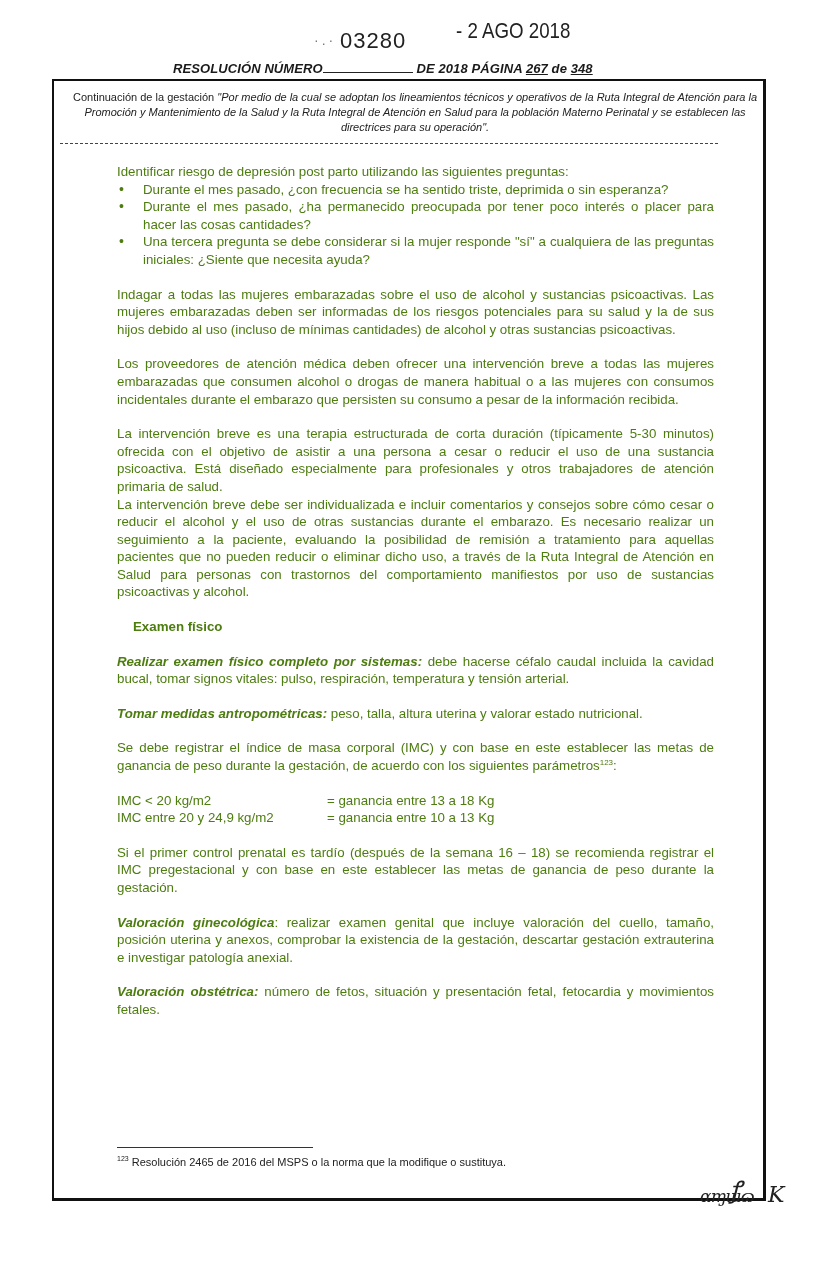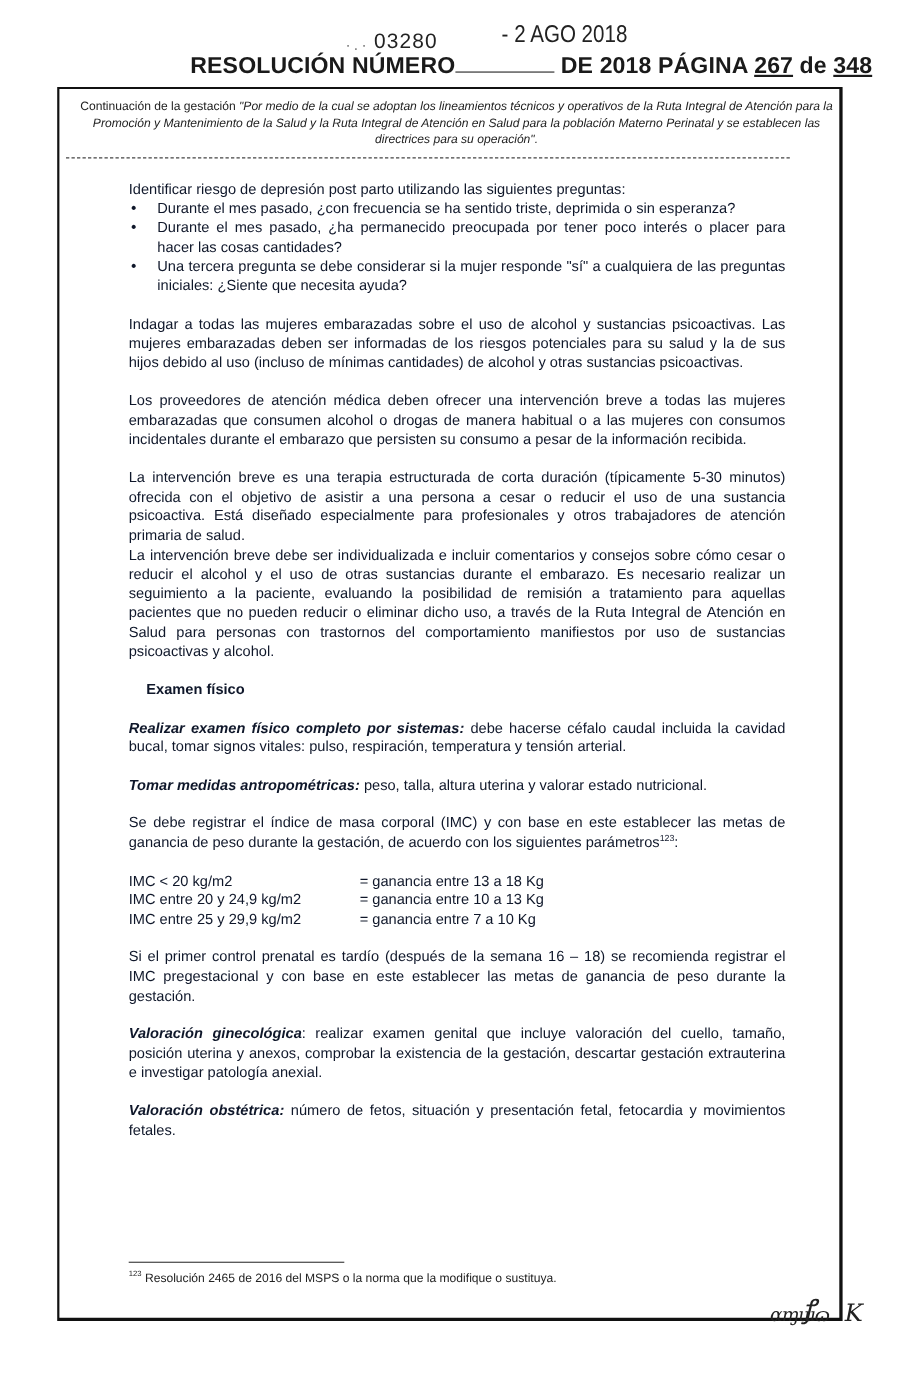--- a/index.html
+++ b/index.html
@@ -5,46 +5,46 @@
     html, body { margin: 0; padding: 0; background: #ffffff; }
     body {
       width: 828px; height: 1261px; position: relative; overflow: hidden;
       font-family: "Liberation Sans", sans-serif; color: #1a1a1a;
     }
     .stamp {
       position: absolute; left: 340px; top: 14px;
       font-family: "Liberation Sans Narrow", "Liberation Sans", sans-serif;
       color: #222; white-space: nowrap;
     }
-    .stamp .num { font-size: 19px; letter-spacing: 1px; position: absolute; left: 0; top: 14px; }
+    .stamp .num { font-size: 22px; letter-spacing: 1px; position: absolute; left: 0; top: 14px; }
     .stamp .date { font-size: 22px; position: absolute; left: 116px; top: 4px; transform: scaleX(0.85); transform-origin: left; }
     .stamp .dots { position: absolute; left: -26px; top: 18px; font-size: 14px; color: #777; letter-spacing: 3px; }
     .header-line {
-      position: absolute; left: 173px; top: 48px; font-weight: bold; font-size: 21px;
-      white-space: nowrap; letter-spacing: 0.1px;
+      position: absolute; left: 173px; top: 60px; font-weight: bold; font-size: 13px;
+      white-space: nowrap; letter-spacing: 0.1px; font-style: italic;
     }
     .header-line .blank { display: inline-block; width: 90px; border-bottom: 1.5px solid #222; height: 12px; vertical-align: baseline; }
     .header-line u { text-decoration: underline; }
     .box {
       position: absolute; left: 52px; top: 79px; width: 714px; height: 1122px;
       border: 2px solid #111; border-top-width: 2px; border-bottom-width: 3px; border-right-width: 3px;
       box-sizing: border-box;
     }
     .continuation {
       position: absolute; left: 70px; top: 90px; width: 690px; text-align: center;
       font-size: 11px; line-height: 15px; color: #222;
     }
     .continuation i { font-style: italic; }
     .dash-rule {
       position: absolute; left: 60px; top: 143px; width: 658px; height: 0;
       border-top: 1px dashed #444;
     }
     .content {
       position: absolute; left: 117px; top: 163px; width: 597px;
-      font-size: 13.3px; line-height: 17.6px; text-align: justify; color: #0f172a;
+      font-size: 13.3px; line-height: 17.6px; text-align: justify; color: #4d7c0f;
     }
     .content p { margin: 0 0 17px 0; }
     .content p.tight { margin: 0; }
     .content ul { margin: 0 0 17px 0; padding: 0; list-style: none; }
     .content li { position: relative; padding-left: 26px; }
     .content li::before { content: "•"; position: absolute; left: 2px; top: 0; font-size: 14px; }
     .content .heading { font-weight: bold; margin-bottom: 17px; margin-left: 16px; }
     .content b.lead { font-weight: bold; font-style: italic; }
     .imc-table { margin: 0 0 17px 0; }
     .imc-row { display: flex; }
@@ -113,24 +113,20 @@
 
   <div class="imc-table">
     <div class="imc-row">
       <span class="c1">IMC &lt; 20 kg/m2</span>
       <span>= ganancia entre 13 a 18 Kg</span>
     </div>
     <div class="imc-row">
       <span class="c1">IMC entre 20 y 24,9 kg/m2</span>
       <span>= ganancia entre 10 a 13 Kg</span>
     </div>
-    <div class="imc-row">
-      <span class="c1">IMC entre 25 y 29,9 kg/m2</span>
-      <span>= ganancia entre 7 a 10 Kg</span>
-    </div>
   </div>
 
   <p>Si el primer control prenatal es tardío (después de la semana 16 – 18) se recomienda registrar el IMC pregestacional y con base en este establecer las metas de ganancia de peso durante la gestación.</p>
 
   <p>
     <b class="lead">Valoración ginecológica</b><span>: realizar examen genital que incluye valoración del cuello, tamaño, posición uterina y anexos, comprobar la existencia de la gestación, descartar gestación extrauterina e investigar patología anexial.</span>
   </p>
   <p>
     <b class="lead">Valoración obstétrica:</b><span> número de fetos, situación y presentación fetal, fetocardia y movimientos fetales.</span>
   </p>

